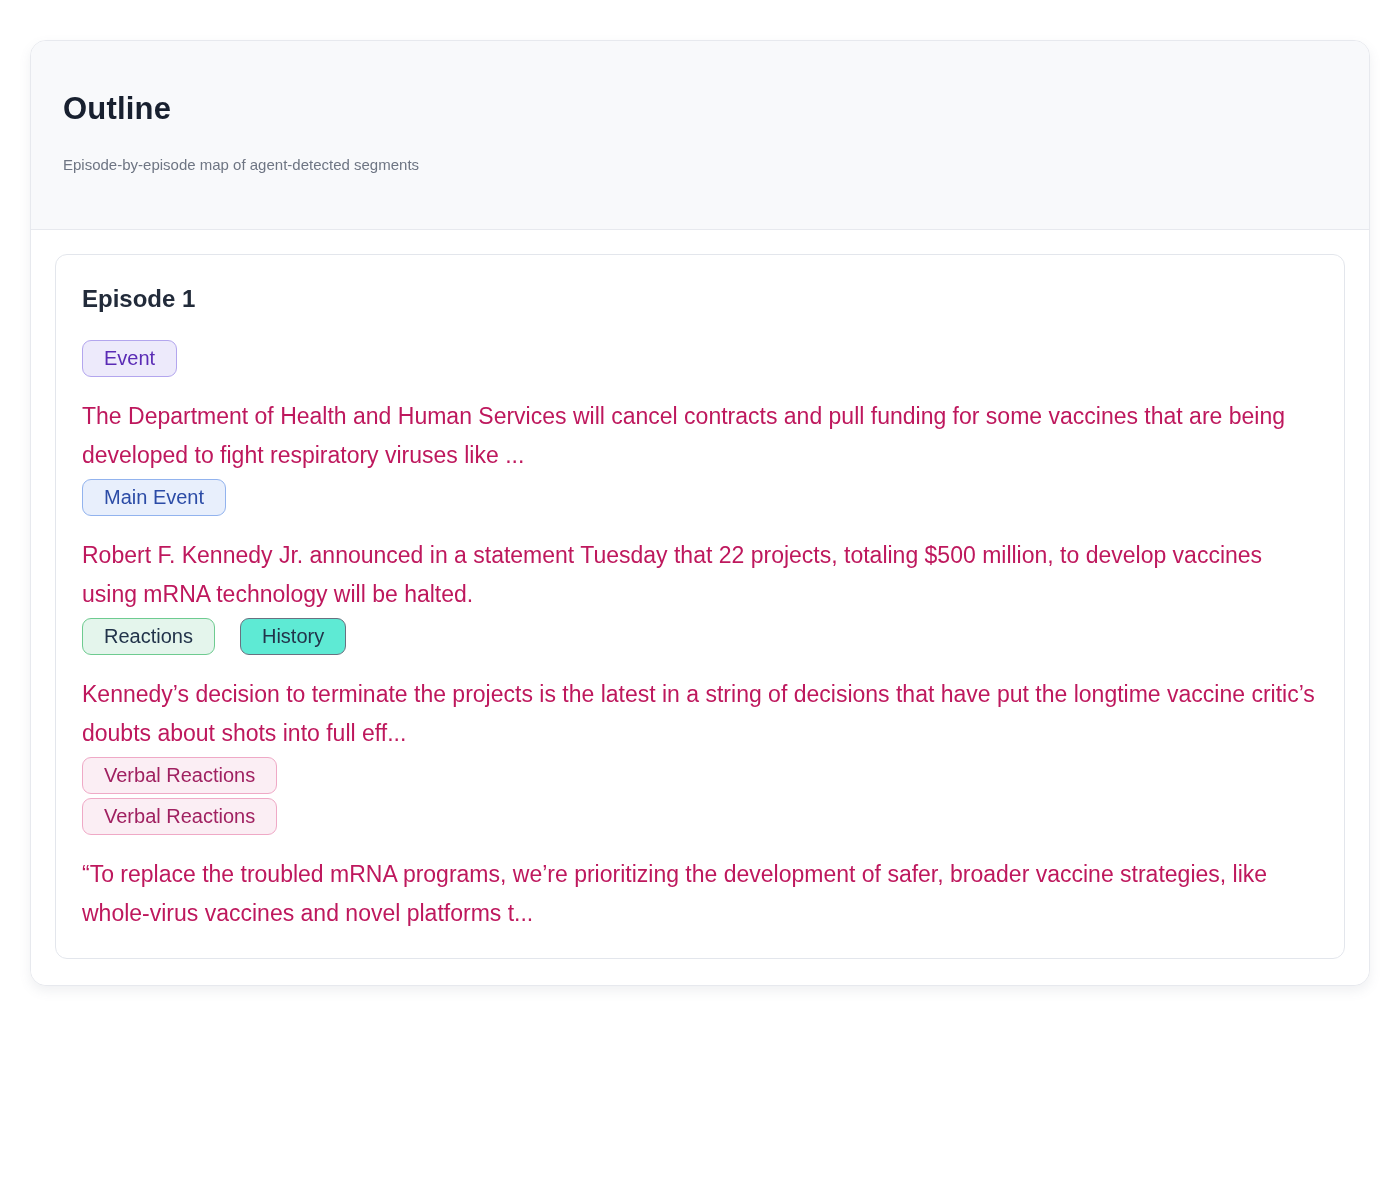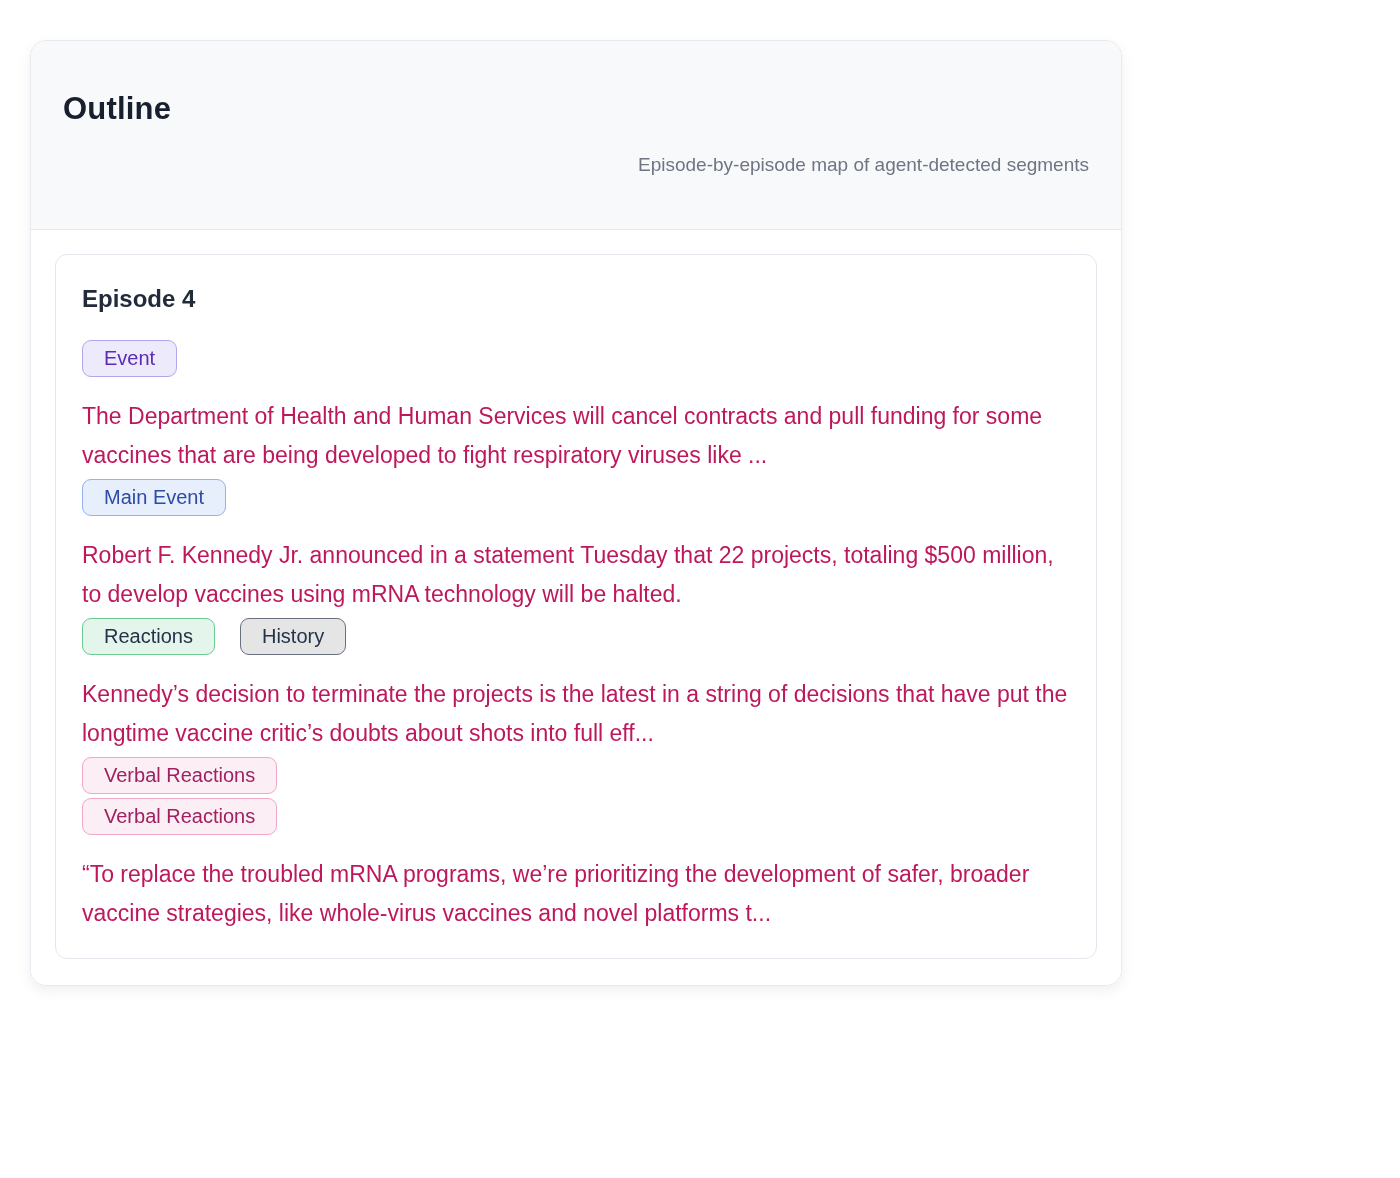--- a/index.html
+++ b/index.html
@@ -10,21 +10,21 @@
   }
   body {
     width: 1400px;
     height: 1178px;
     position: relative;
   }
   .panel {
     position: absolute;
     left: 30px;
     top: 40px;
-    width: 1092px;
+    width: 1340px;
     box-sizing: border-box;
     background: #ffffff;
     border: 1px solid #e7e9ee;
     border-radius: 16px;
     box-shadow: 0 5px 12px rgba(100, 110, 130, 0.10);
     overflow: hidden;
   }
   .panel-header {
     background: #f8f9fb;
     border-bottom: 1px solid #e7e9ee;
@@ -33,25 +33,24 @@
   .panel-title {
     margin: 0;
     font-size: 31px;
     line-height: 36px;
     font-weight: 700;
     color: #18202f;
     letter-spacing: 0.2px;
   }
   .panel-subtitle {
     margin: 24px 0 0 0;
-    font-size: 19px;
+    font-size: 15px;
     line-height: 28px;
     font-weight: 400;
     color: #6e7583;
-    text-align: right;
   }
   .panel-body {
     padding: 24px 24px 26px 24px;
     background: #ffffff;
   }
   .episode-card {
     box-sizing: border-box;
     border: 1px solid #e3e6ec;
     border-radius: 12px;
     background: #ffffff;
@@ -94,38 +93,38 @@
 </head>
 <body>
 
 <div class="panel">
   <header class="panel-header">
     <h1 class="panel-title">Outline</h1>
     <p class="panel-subtitle">Episode-by-episode map of agent-detected segments</p>
   </header>
   <div class="panel-body">
     <section class="episode-card">
-      <h2 class="episode-title">Episode 4</h2>
+      <h2 class="episode-title">Episode 1</h2>
       <div id="segments">
           <div class="segment">
     <div class="badge-row">
               <span class="badge" style="background-color: rgb(237, 234, 251); border-color: rgb(179, 166, 238); color: rgb(90, 43, 181);">Event</span>
             </div>
     <p class="excerpt">The Department of Health and Human Services will cancel contracts and pull funding for some vaccines that are being developed to fight respiratory viruses like ...</p>
   </div>
           <div class="segment">
     <div class="badge-row">
               <span class="badge" style="background-color: rgb(232, 239, 252); border-color: rgb(146, 179, 238); color: rgb(43, 75, 166);">Main Event</span>
             </div>
     <p class="excerpt">Robert F. Kennedy Jr. announced in a statement Tuesday that 22 projects, totaling $500 million, to develop vaccines using mRNA technology will be halted.</p>
   </div>
           <div class="segment">
     <div class="badge-row">
               <span class="badge" style="background-color: rgb(228, 245, 236); border-color: rgb(110, 203, 144); color: rgb(34, 51, 74);">Reactions</span>
-              <span class="badge" style="background-color: #e5e5e5; border-color: rgb(105, 113, 128); color: rgb(34, 51, 74);">History</span>
+              <span class="badge" style="background-color: #5eead4; border-color: rgb(105, 113, 128); color: rgb(34, 51, 74);">History</span>
             </div>
     <p class="excerpt">Kennedy’s decision to terminate the projects is the latest in a string of decisions that have put the longtime vaccine critic’s doubts about shots into full eff...</p>
   </div>
           <div class="segment">
     <div class="badge-row">
               <span class="badge" style="background-color: rgb(251, 238, 244); border-color: rgb(239, 169, 198); color: rgb(160, 33, 97);">Verbal Reactions</span>
             </div>
   </div>
           <div class="segment">
     <div class="badge-row">

